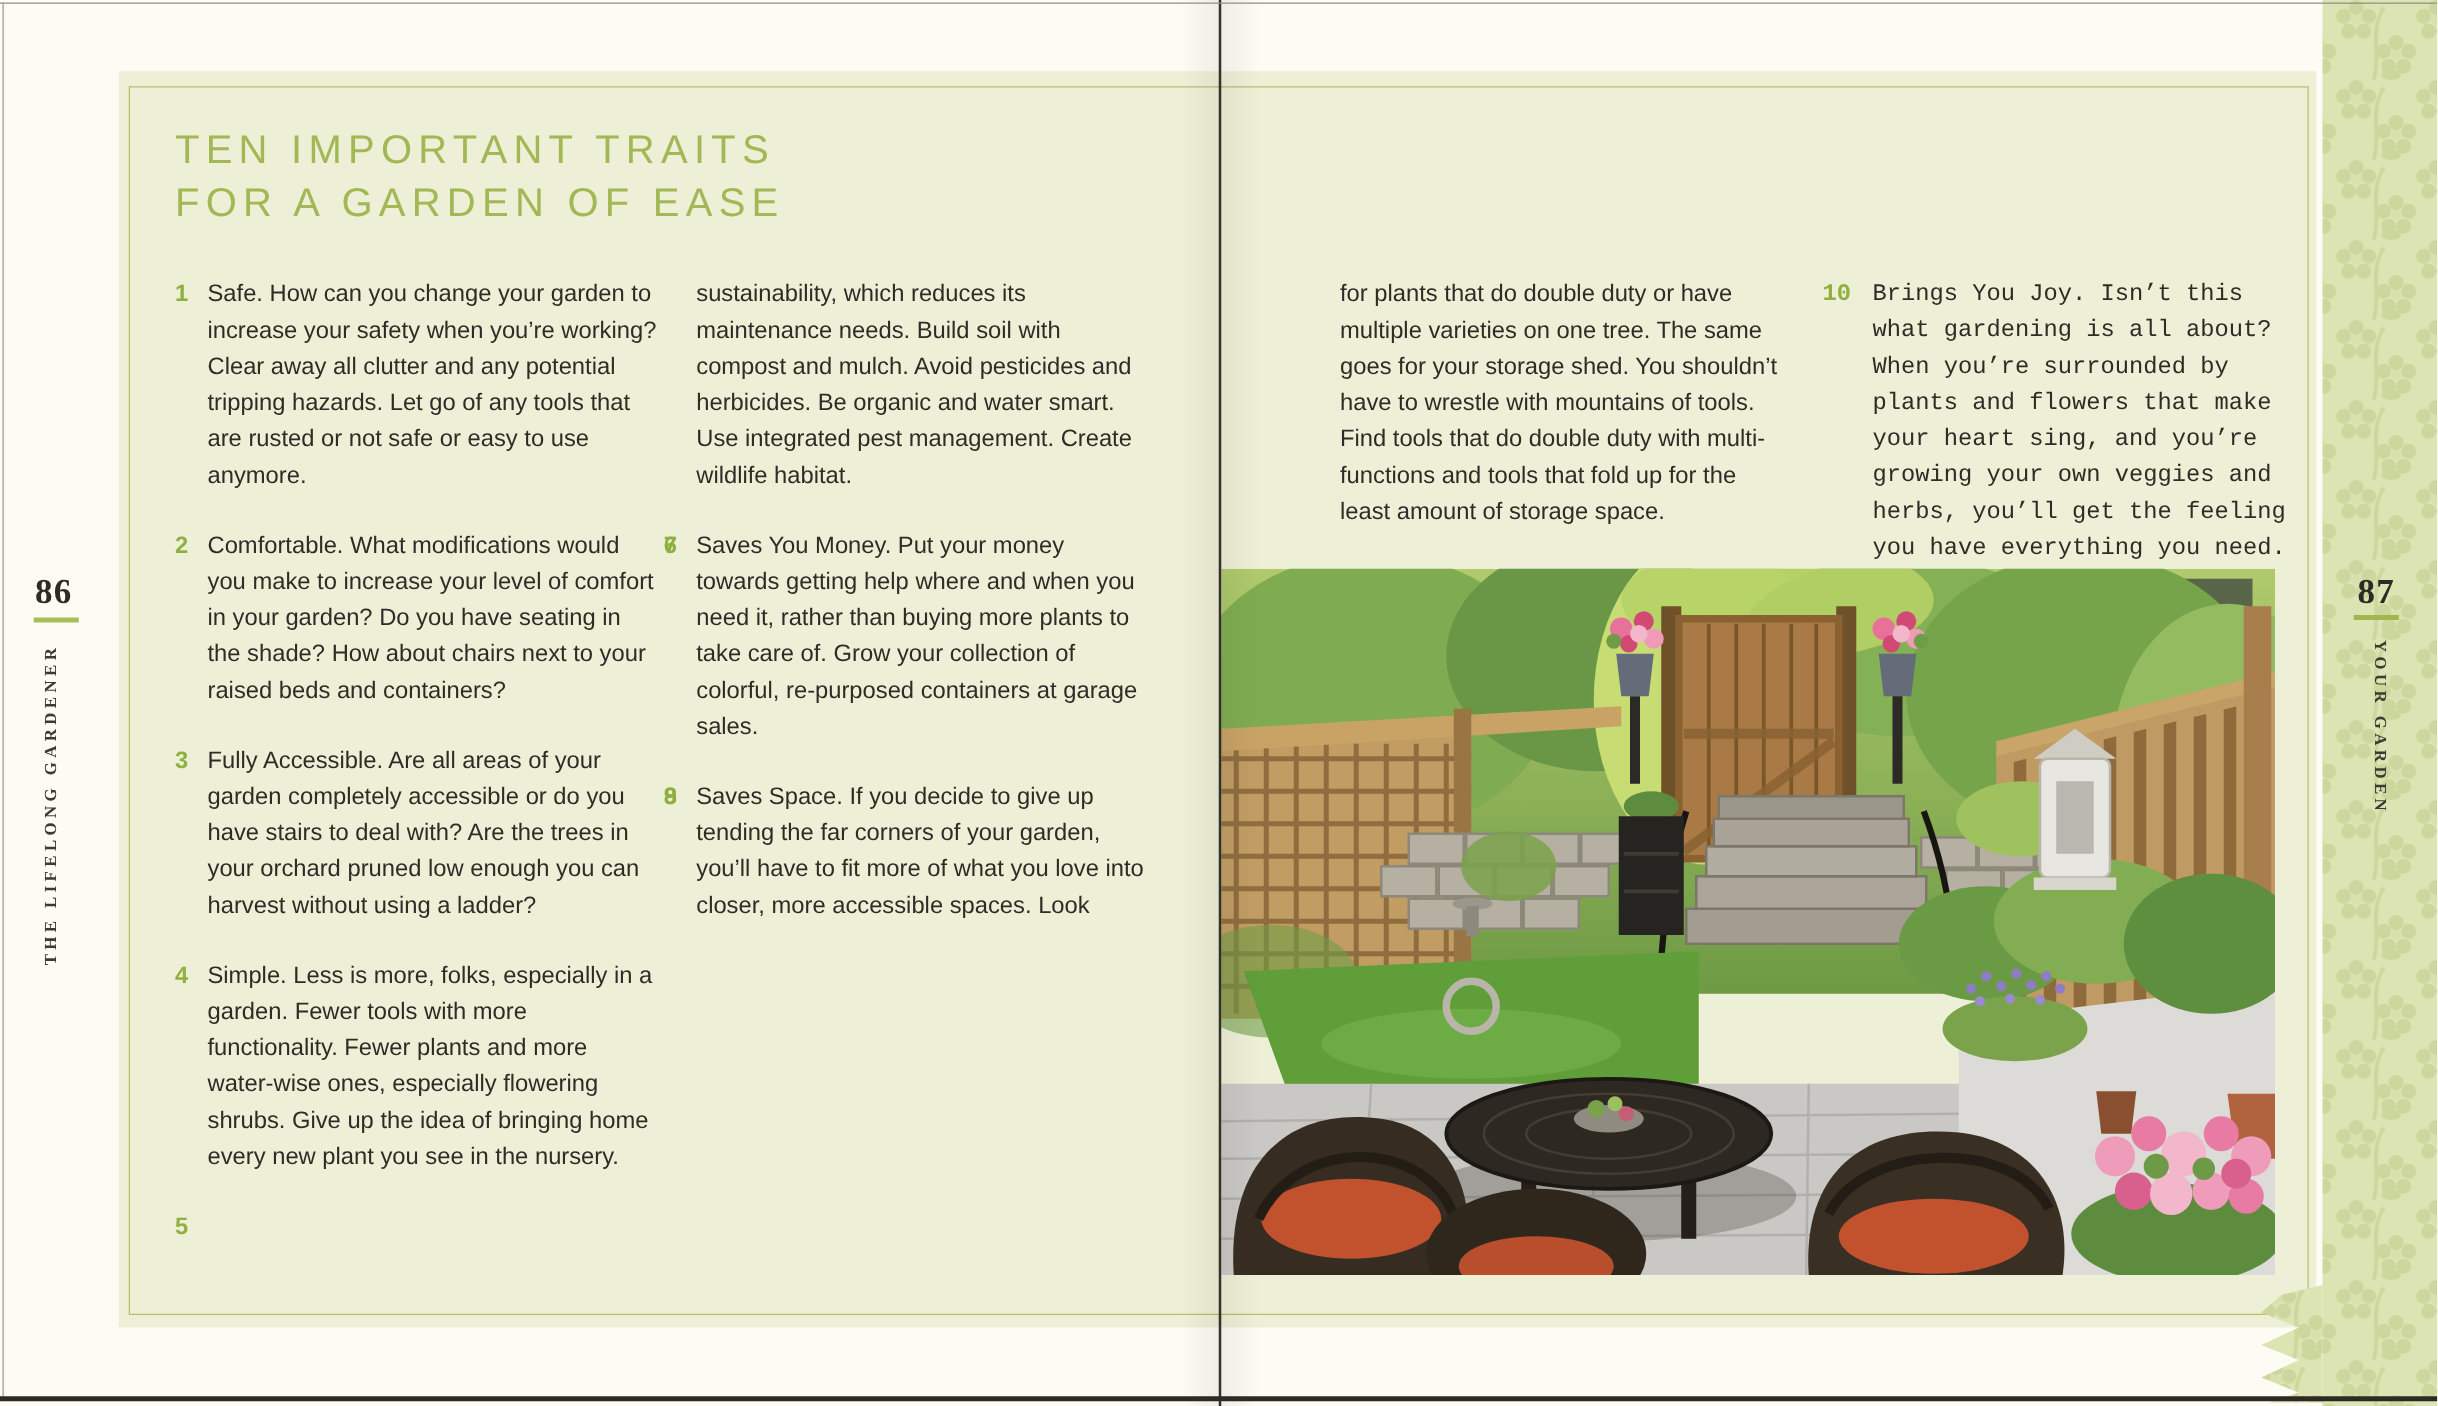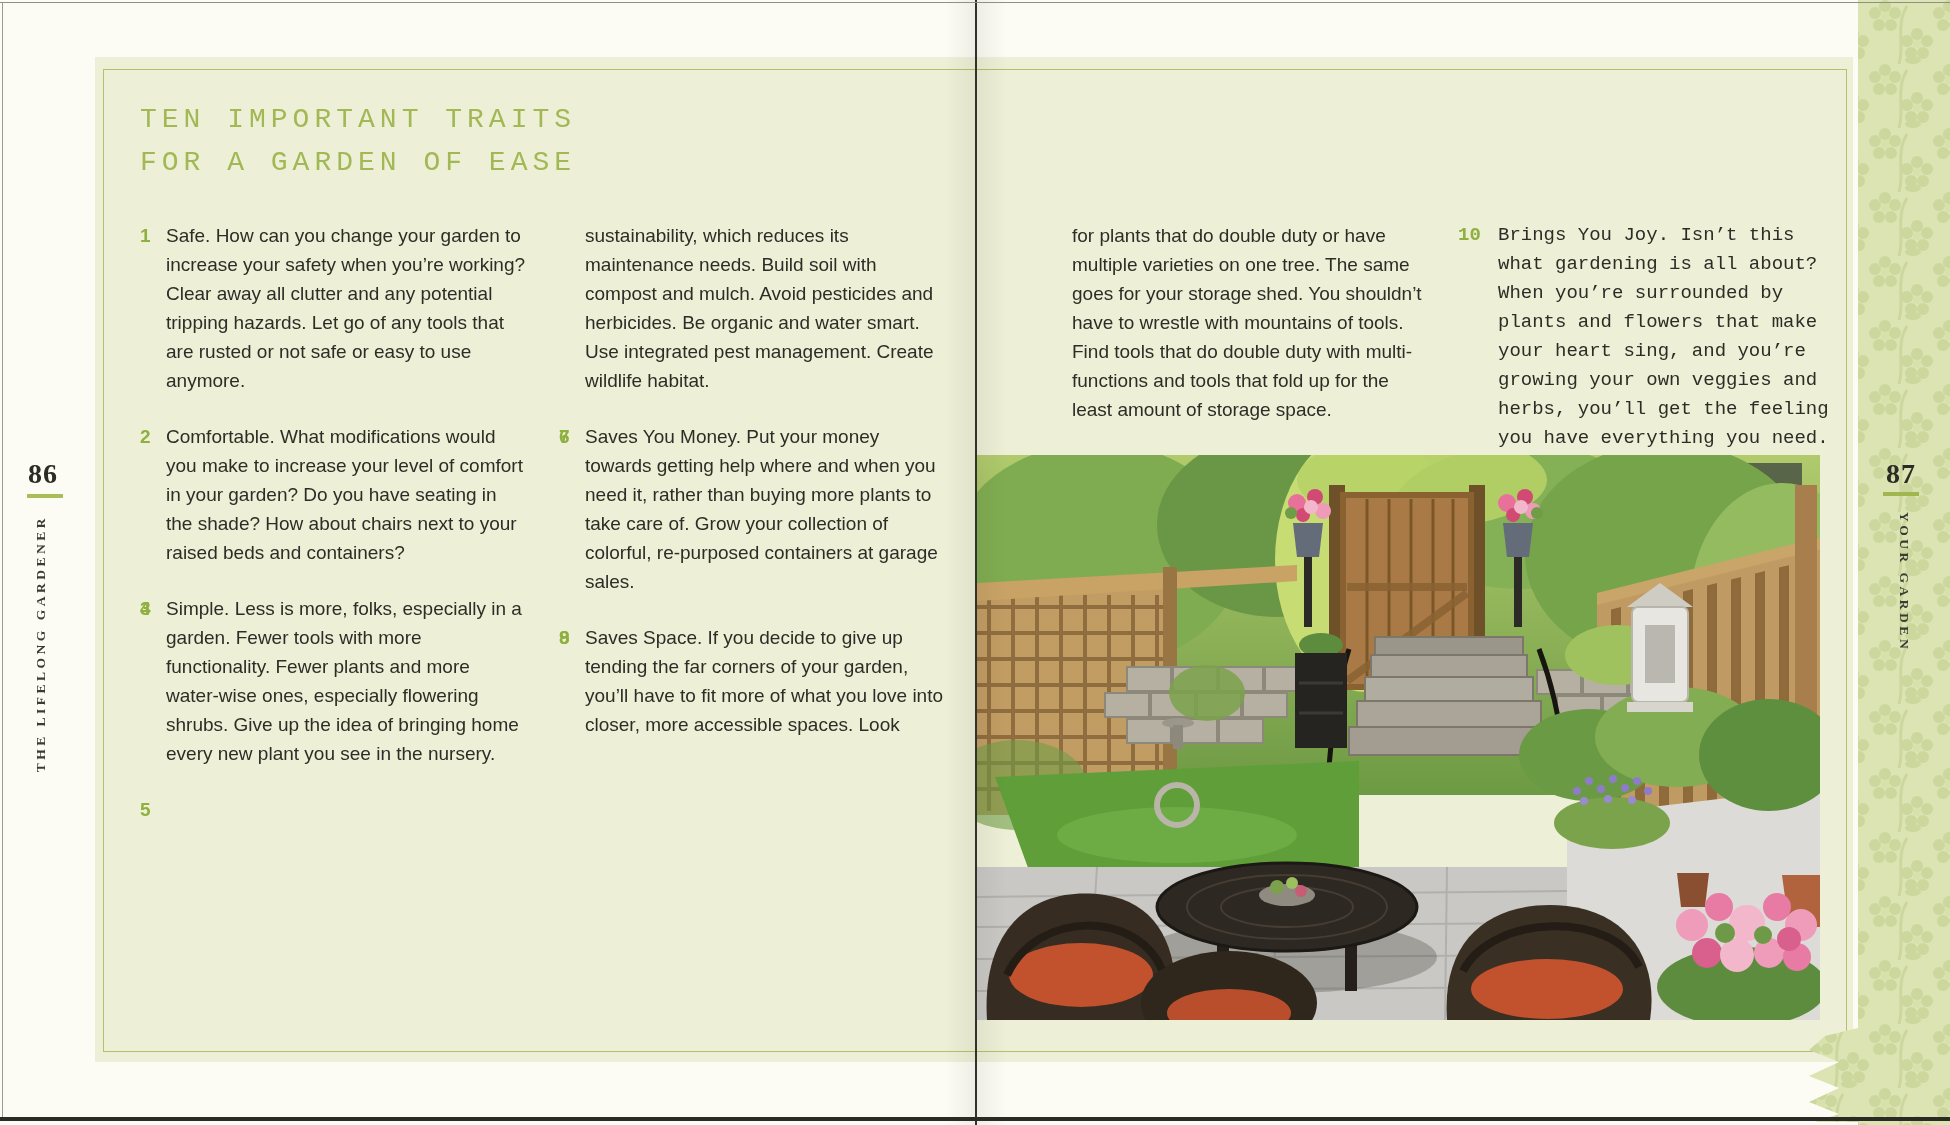--- a/index.html
+++ b/index.html
@@ -30,29 +30,29 @@
   }
   .gutter-shade{
     position:absolute;left:945px;top:0;width:62px;height:1125px;
     background:linear-gradient(to right, rgba(60,58,48,0) 0%, rgba(60,58,48,0.07) 48%, rgba(60,58,48,0.10) 50%, rgba(60,58,48,0.07) 52%, rgba(60,58,48,0) 100%);
     pointer-events:none;
   }
 
   
   .title{
     position:absolute;left:140px;top:98px;
-    font-family:Liberation Mono, monospace;
-    font-size:28px;line-height:43px;letter-spacing:5px;
+    font-family:Liberation Sans, sans-serif;
+    font-size:32px;line-height:43px;letter-spacing:5px;
     color:#a2b855;font-weight:400;
   }
 
   
   .col{position:absolute;top:221px;}
   .col-1{left:140px;width:386px;}
-  .col-2{left:531px;width:392px;margin-left:28px;}
+  .col-2{left:531px;width:392px;}
   .col-3{left:1046px;width:378px;}
   .col-4{left:1458px;width:392px;font-family:Liberation Mono, monospace;}
   .block{
     position:relative;padding-left:26px;margin-bottom:27px;
     font-size:19px;line-height:29px;color:#2d2d27;
   }
   .col-4 .block{padding-left:40px;}
   .block .num{
     position:absolute;left:0;top:0;
     color:#8fb040;font-weight:bold;font-size:19px;
@@ -99,20 +99,21 @@
     <div class="block">
       <span class="num">1</span>
       <span>Safe. How can you change your garden to increase your safety when you’re working? Clear away all clutter and any potential tripping hazards. Let go of any tools that are rusted or not safe or easy to use anymore.</span>
     </div>
     <div class="block">
       <span class="num">2</span>
       <span>Comfortable. What modifications would you make to increase your level of comfort in your garden? Do you have seating in the shade? How about chairs next to your raised beds and containers?</span>
     </div>
     <div class="block">
       <span class="num">3</span>
+      <span>Fully Accessible. Are all areas of your garden completely accessible or do you have stairs to deal with? Are the trees in your orchard pruned low enough you can harvest without using a ladder?</span>
     </div>
     <div class="block">
       <span class="num">4</span>
       <span>Simple. Less is more, folks, especially in a garden. Fewer tools with more functionality. Fewer plants and more water-wise ones, especially flowering shrubs. Give up the idea of bringing home every new plant you see in the nursery.</span>
     </div>
     <div class="block">
       <span class="num">5</span>
     </div>
   </div>
 

